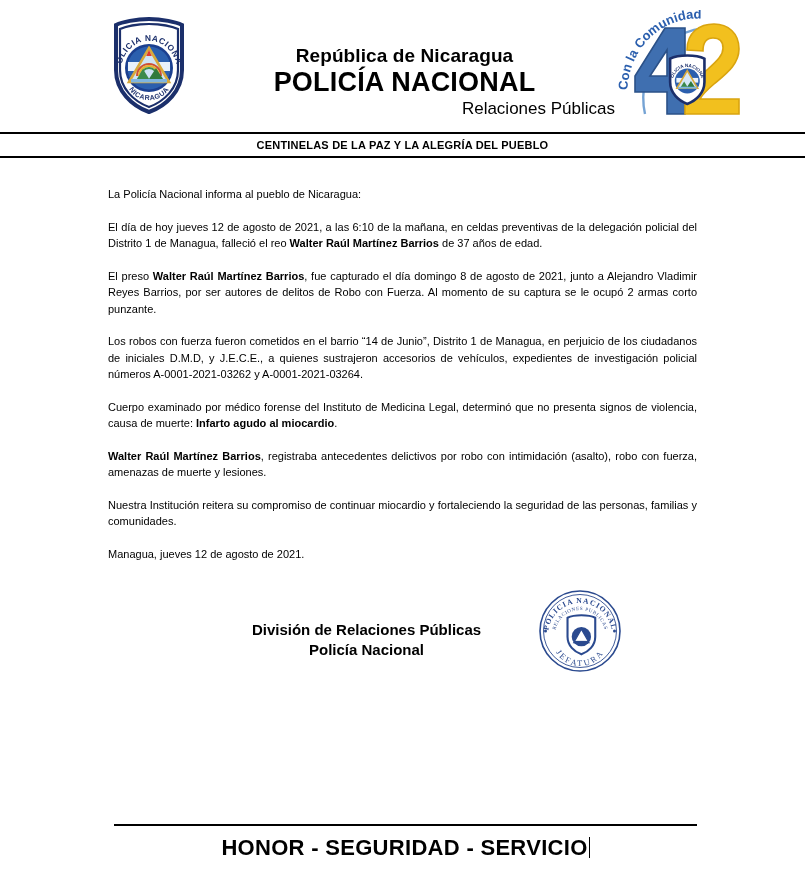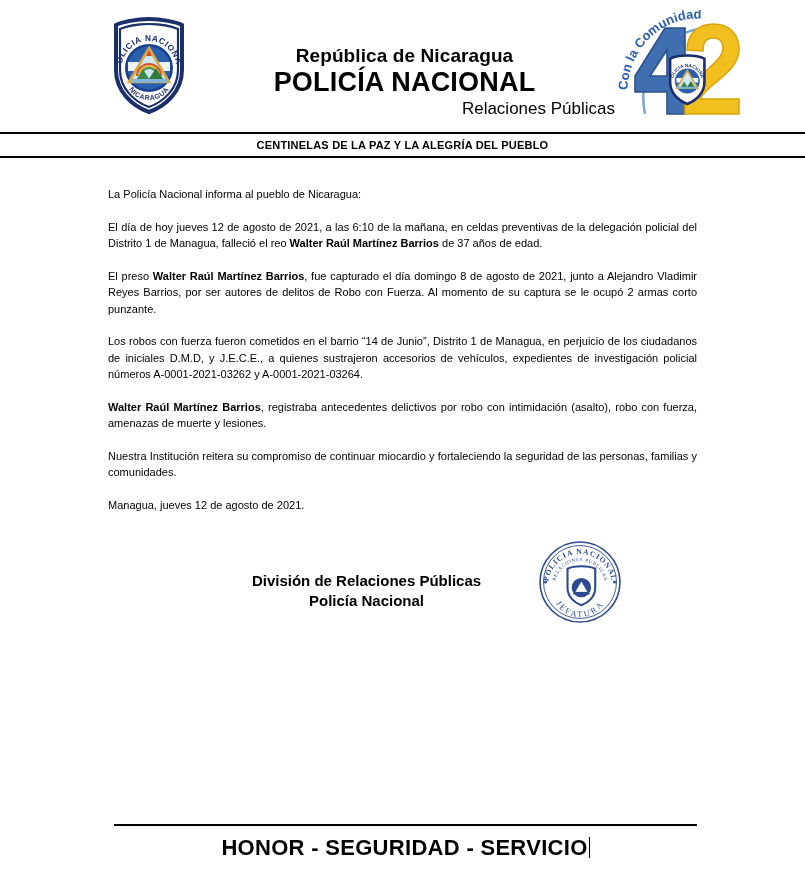--- a/index.html
+++ b/index.html
@@ -257,20 +257,21 @@
     <span class="slogan-text">CENTINELAS DE LA PAZ Y LA ALEGRÍA DEL PUEBLO</span>
   </div>
   <div class="rule-bottom"></div>
 
 
   <div class="body-area">
     <p class="para first"><span>La Policía Nacional informa al pueblo de Nicaragua:</span></p>
     <p class="para loose"><span>El día de hoy jueves 12 de agosto de 2021, a las 6:10 de la mañana, en celdas preventivas de la delegación policial del Distrito 1 de Managua, falleció el reo </span><b>Walter Raúl Martínez Barrios</b><span> de 37 años de edad.</span></p>
     <p class="para loose"><span>El preso </span><b>Walter Raúl Martínez Barrios</b><span>, fue capturado el día domingo 8 de agosto de 2021, junto a Alejandro Vladimir Reyes Barrios, por ser autores de delitos de Robo con Fuerza. Al momento de su captura se le ocupó 2 armas corto punzante.</span></p>
     <p class="para loose"><span>Los robos con fuerza fueron cometidos en el barrio “14 de Junio”, Distrito 1 de Managua, en perjuicio de los ciudadanos de iniciales D.M.D, y J.E.C.E., a quienes sustrajeron accesorios de vehículos, expedientes de investigación policial números A-0001-2021-03262 y A-0001-2021-03264.</span></p>
+    <p class="para loose"><span>Cuerpo examinado por médico forense del Instituto de Medicina Legal, determinó que no presenta signos de violencia, causa de muerte: </span><b>Infarto agudo al miocardio</b><span>.</span></p>
     <p class="para loose"><b>Walter Raúl Martínez Barrios</b><span>, registraba antecedentes delictivos por robo con intimidación (asalto), robo con fuerza, amenazas de muerte y lesiones.</span></p>
     <p class="para loose"><span>Nuestra Institución reitera su compromiso de continuar miocardio y fortaleciendo la seguridad de las personas, familias y comunidades.</span></p>
     <p class="para loose"><span>Managua, jueves 12 de agosto de 2021.</span></p>
 
     <div class="sign-area">
       <div class="sign-block">
         <div>División de Relaciones Públicas</div>
         <div>Policía Nacional</div>
       </div>
       <div class="seal-wrap">

